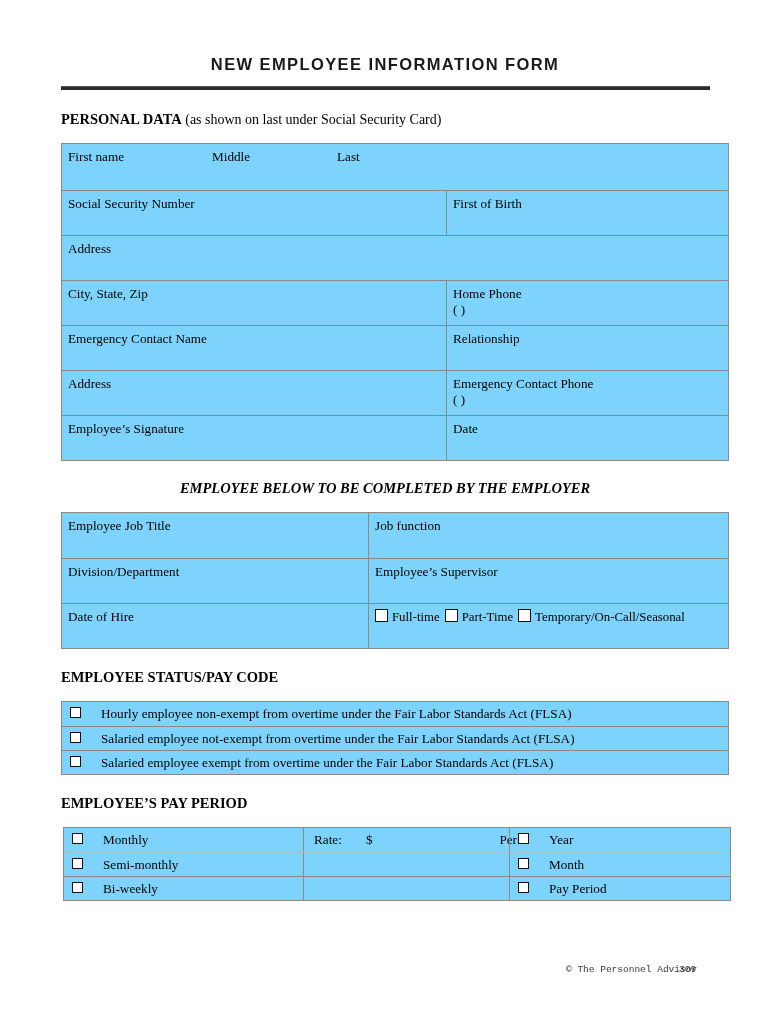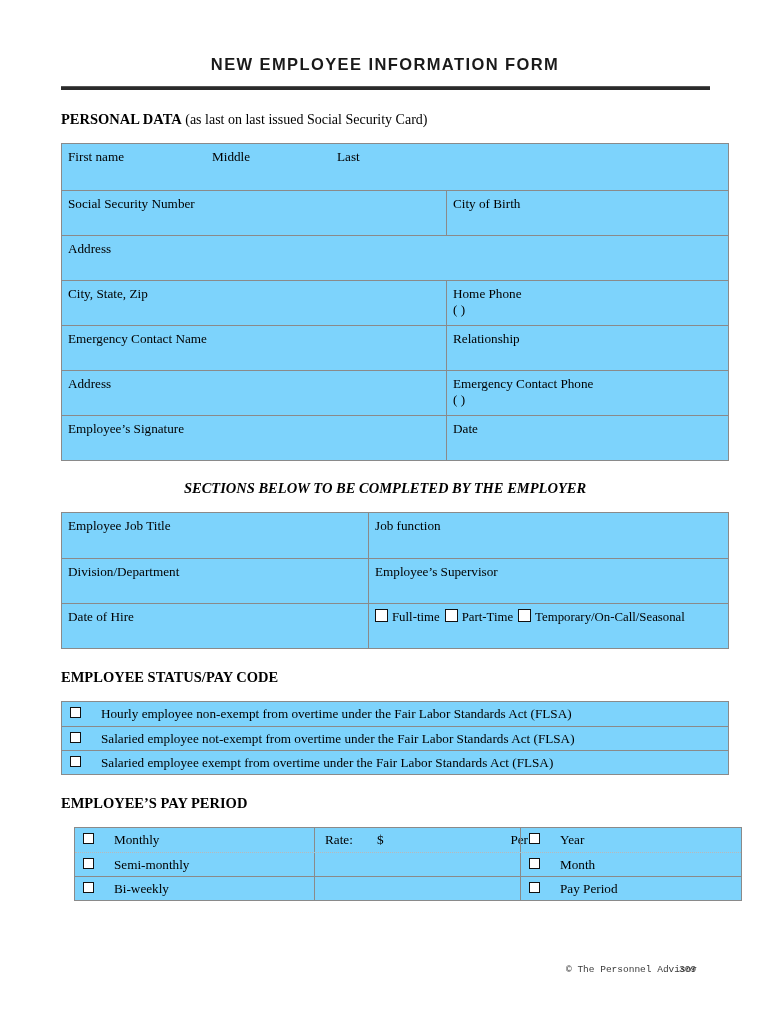--- a/index.html
+++ b/index.html
@@ -170,21 +170,21 @@
   .status-text {
     position: absolute;
     left: 39px;
     top: 3px;
     font-size: 13.2px;
     line-height: 18px;
   }
 
   
   #pay-table {
-    left: 74px;
+    left: 63px;
     top: 827px;
     width: 668px;
   }
   #pay-table .row { height: 24px; }
   #pay-table .pcol-a { left: 0;     width: 223px; }
   #pay-table .pcol-b { left: 223px; width: 222px; margin-left: 16px; }
   #pay-table .pcol-c { left: 445px; width: 223px; }
   .pay-cb {
     position: absolute;
     left: 8px;
@@ -234,39 +234,39 @@
 </style>
 </head>
 <body>
 
 <div class="page">
 
   <div class="doc-title">NEW EMPLOYEE INFORMATION FORM</div>
   <div class="title-rule"></div>
 
   <div class="sec-head" style="left:61px; top:111px;">
-    <span class="bold">PERSONAL DATA</span><span class="normal"> (as last on last issued Social Security Card)</span>
+    <span class="bold">PERSONAL DATA</span><span class="normal"> (as shown on last under Social Security Card)</span>
   </div>
 
   <div class="tbl" id="personal-table">
 
     <div class="row tall">
       <div class="cell c-full">
         <span class="name-line name-first">First name</span>
         <span class="name-line name-middle">Middle</span>
         <span class="name-line name-last">Last</span>
       </div>
     </div>
 
     <div class="row">
       <div class="cell c-left">
         <span>Social Security Number</span>
       </div>
       <div class="cell c-right divided">
-        <span>City of Birth</span>
+        <span>First of Birth</span>
       </div>
     </div>
 
     <div class="row">
       <div class="cell c-full">
         <span>Address</span>
       </div>
     </div>
 
     <div class="row">
@@ -302,21 +302,21 @@
       <div class="cell c-left">
         <span>Employee’s Signature</span>
       </div>
       <div class="cell c-right divided">
         <span>Date</span>
       </div>
     </div>
 
   </div>
 
-  <div class="centered-head" style="top:480px;">SECTIONS BELOW TO BE COMPLETED BY THE EMPLOYER</div>
+  <div class="centered-head" style="top:480px;">EMPLOYEE BELOW TO BE COMPLETED BY THE EMPLOYER</div>
 
   <div class="tbl" id="employer-table">
 
     <div class="row">
       <div class="cell c-right divided">
         <span>Job function</span>
       </div>
       <div class="cell c-left">
         <span>Employee Job Title</span>
       </div>

